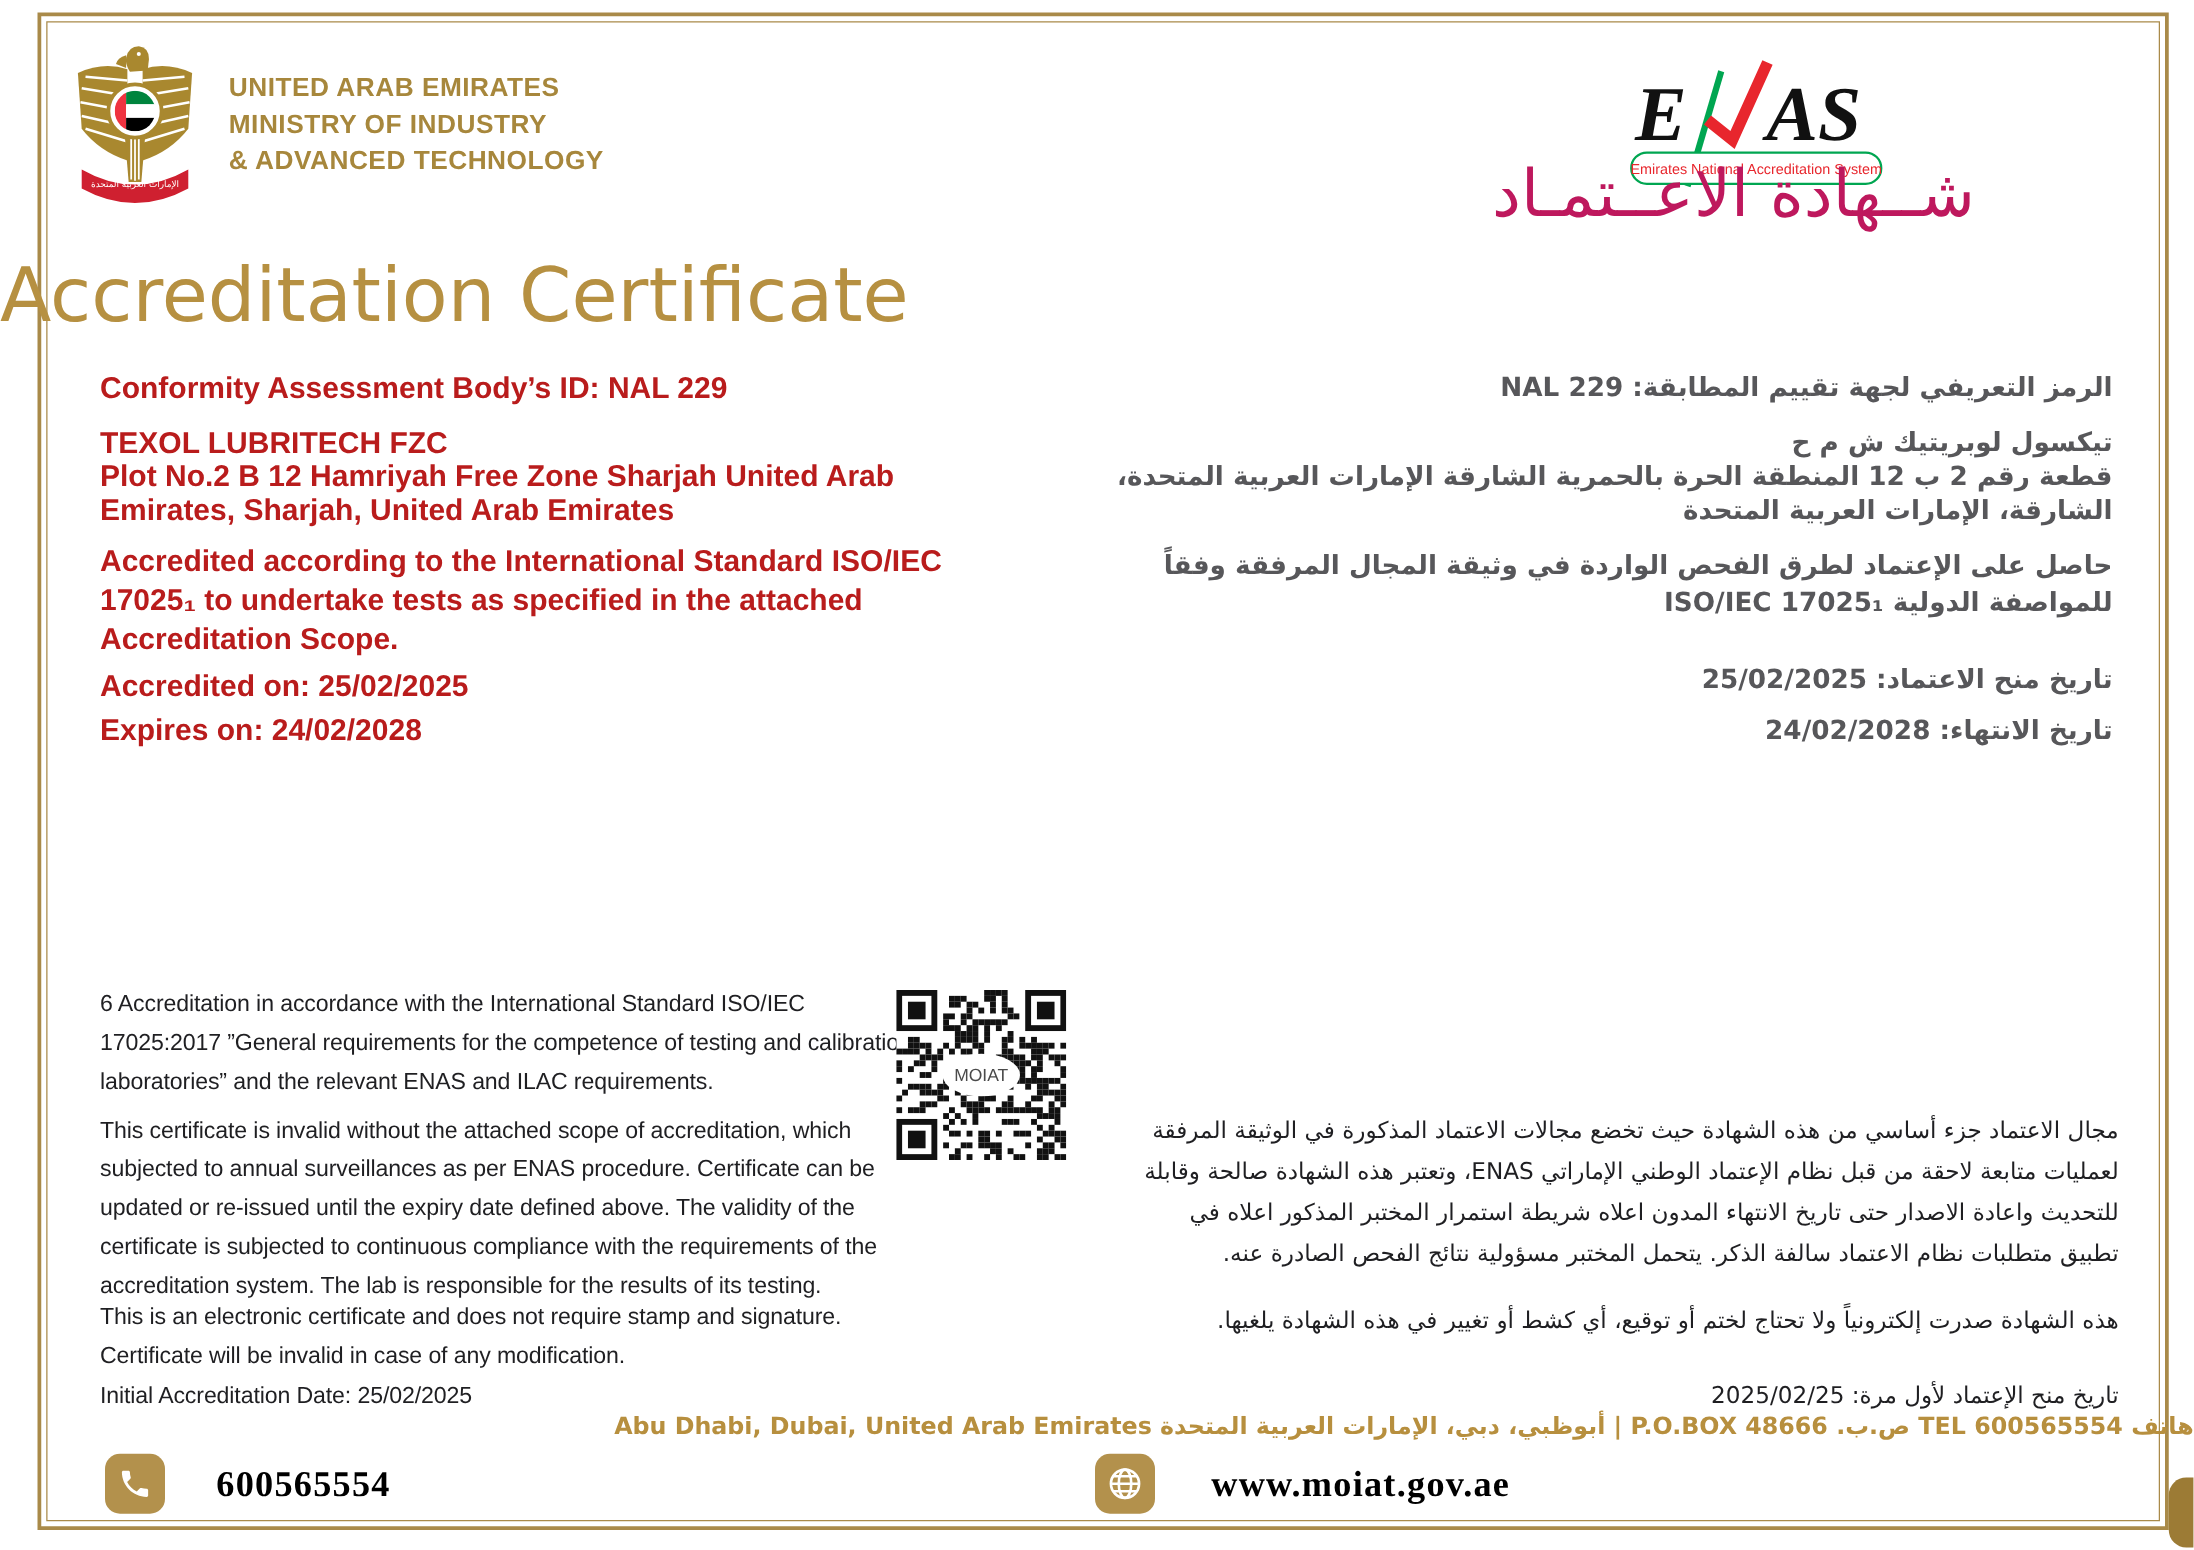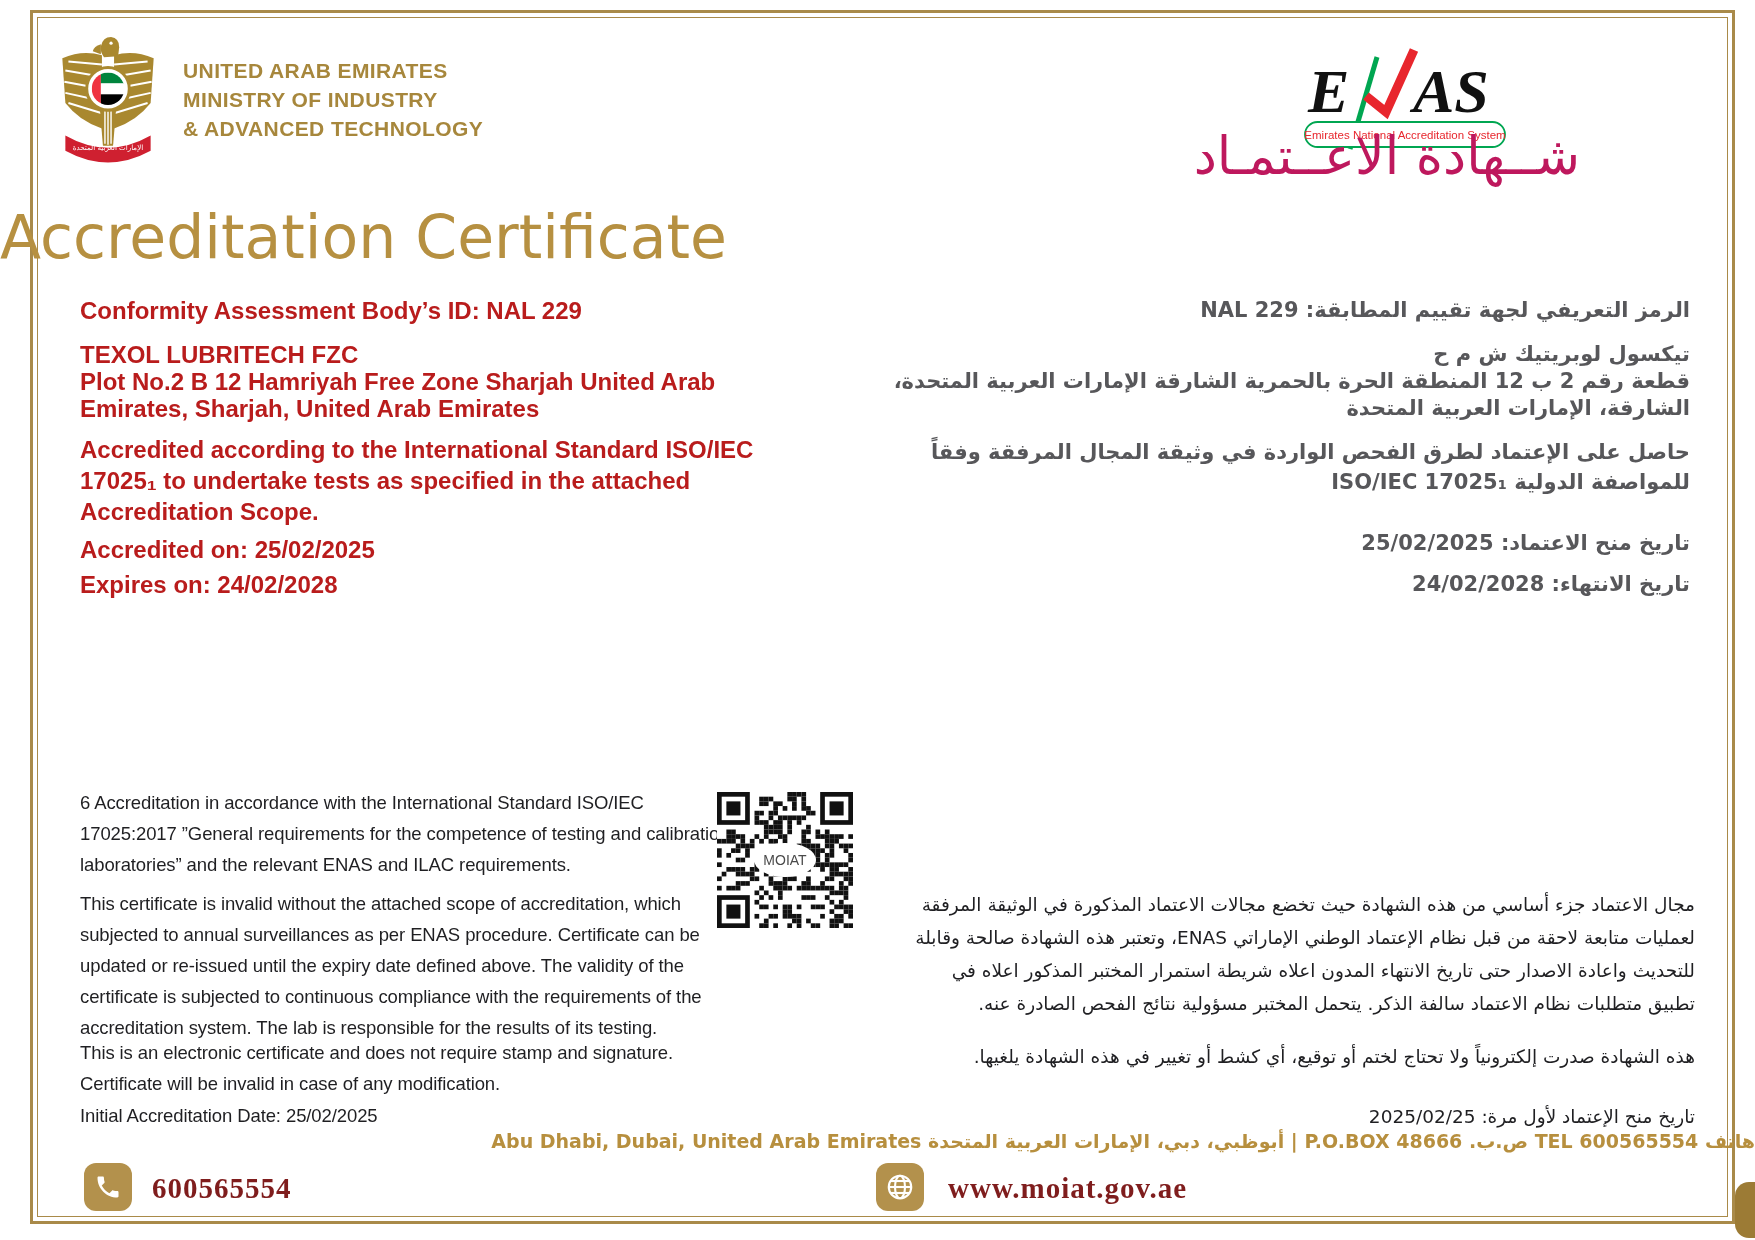--- a/index.html
+++ b/index.html
@@ -27,21 +27,21 @@
   .ar.wide{line-height:30px;}
   .fn{font-weight:normal;font-size:18.5px;line-height:31px;color:#1f1f22;letter-spacing:-.1px;}
   .fn-ar{direction:rtl;text-align:right;font-family:"DejaVu Sans",sans-serif;
     font-weight:normal;font-size:18.5px;line-height:33px;color:#1f1f22;}
   
   .addr{left:0;right:0;top:1130px;text-align:right;direction:rtl;
     font-family:"DejaVu Sans",sans-serif;font-weight:bold;font-size:19px;color:#b78f3e;}
   .contact-ico{width:48px;height:48px;border-radius:12px;background:#b3914c;
     display:flex;align-items:center;justify-content:center;}
   .contact-txt{font-family:"Liberation Serif","DejaVu Serif",serif;font-weight:bold;
-    font-size:29px;color:#7f1d1d;letter-spacing:1px;}
+    font-size:29px;color:#000000;letter-spacing:1px;margin-left:21px;}
   .pill{right:0;top:1182px;width:20px;height:56px;background:#9c7b35;
     border-radius:14px 0 0 14px;}
 </style>
 </head>
 <body>
 
 <div class="page">
 
   <div class="abs frame-outer"></div>
   <div class="abs frame-inner"></div>

